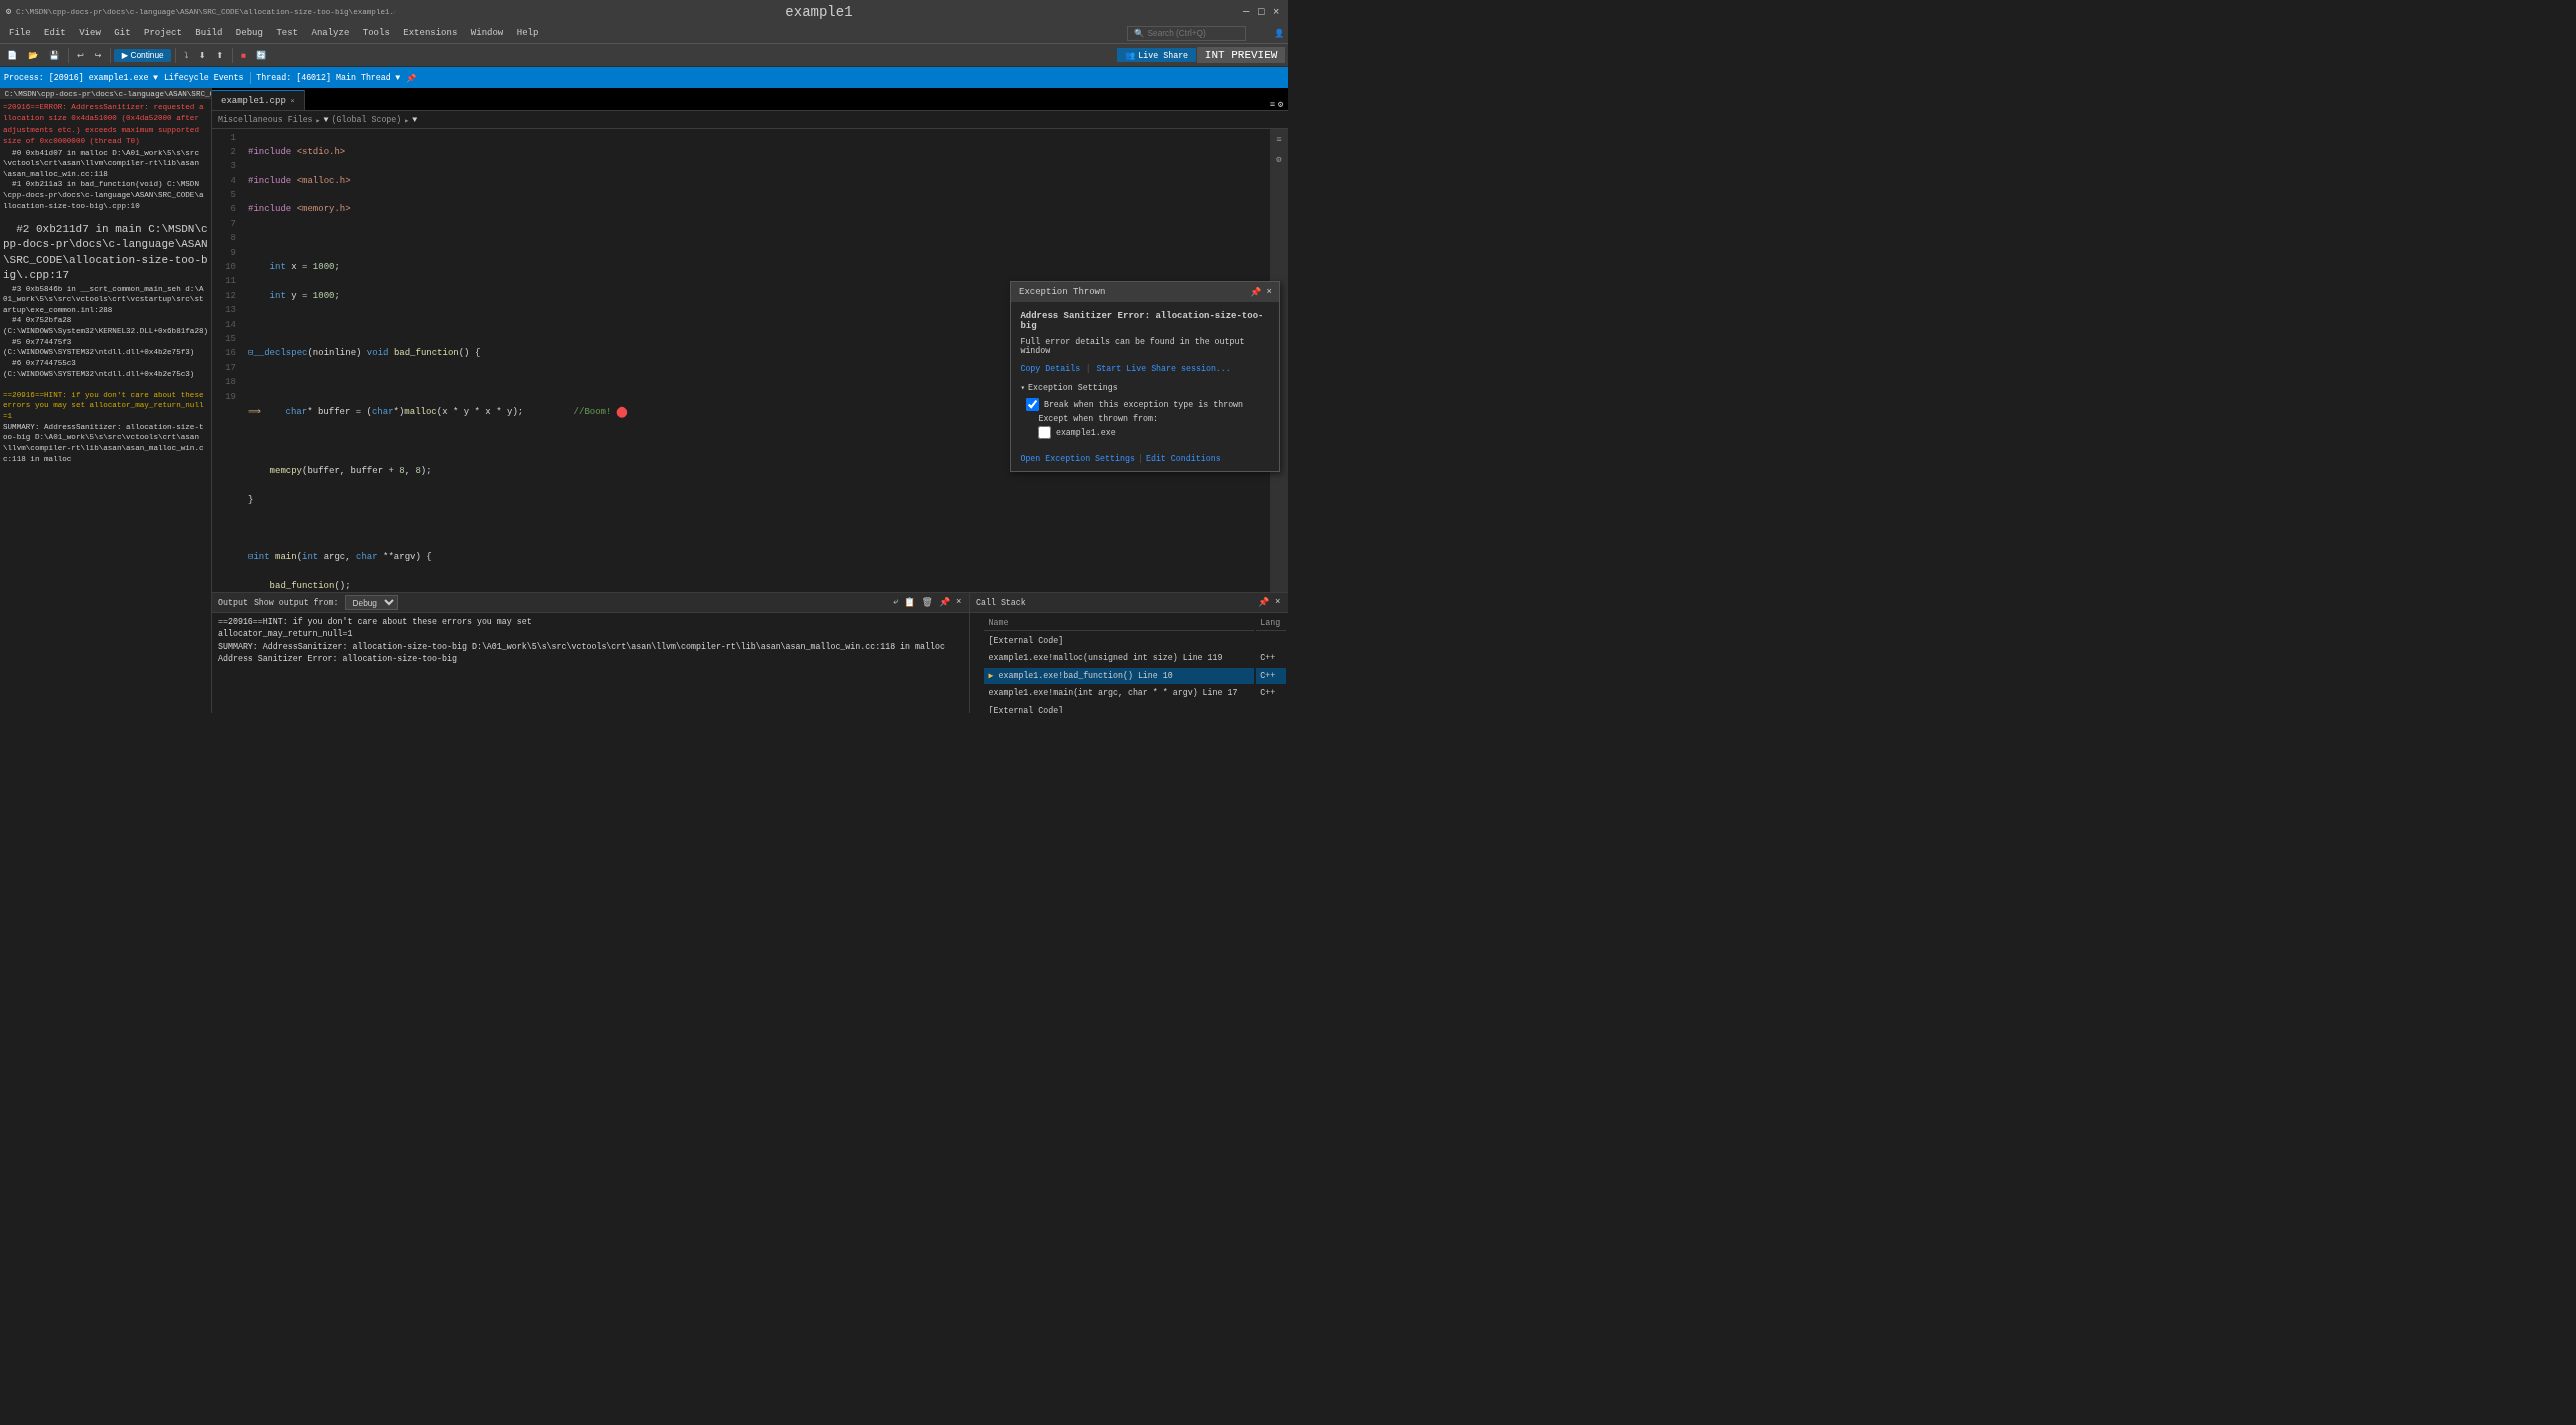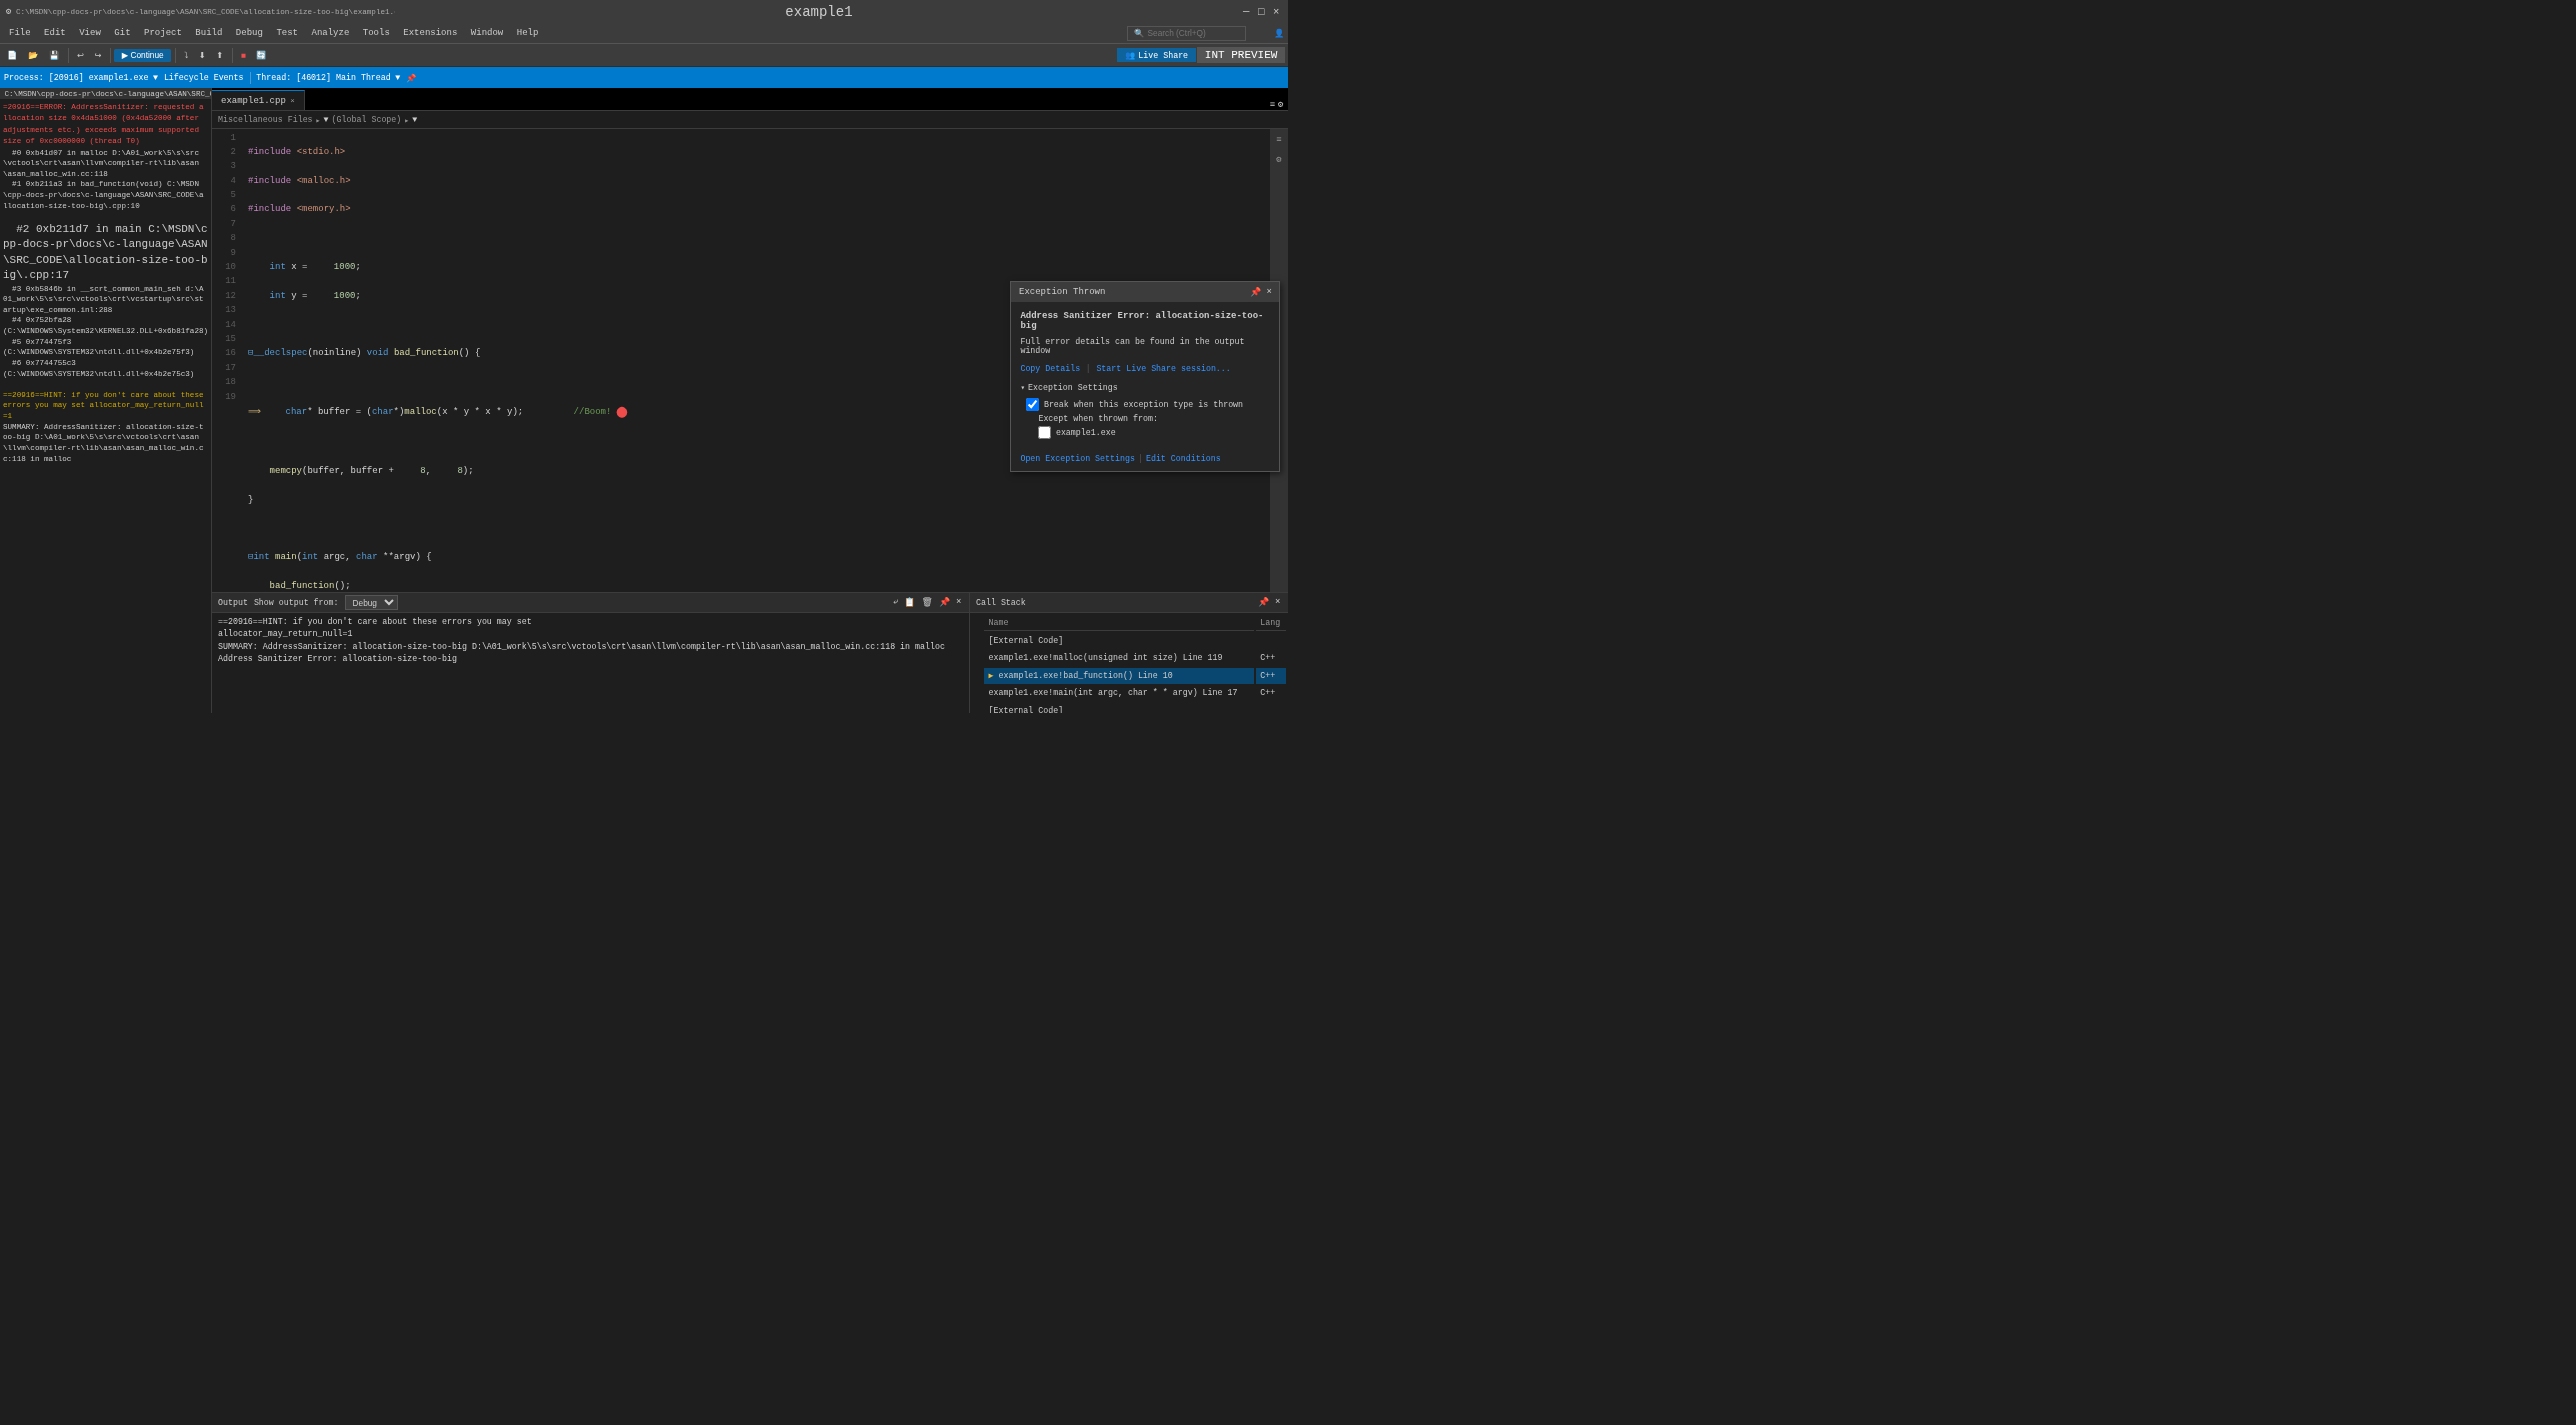--- a/index.html
+++ b/index.html
@@ -205,21 +205,21 @@
       font-size: 9px;
       line-height: 1.6;
       white-space: pre;
       overflow-x: auto;
     }
 
     
     .kw { color: #569cd6; }
     .fn { color: #dcdcaa; }
     .str { color: #ce9178; }
-    .num { color: #b5cea8; margin-left: 21px; }
+    .num { color: #b5cea8; }
     .cmt { color: #6a9955; margin-left: 45px; }
     .inc { color: #c586c0; }
     .red-dot { color: #f14c4c; font-size: 10.6px; }
 
     
     .exception-panel {
       position: absolute;
       right: 7.6px;
       top: 152px;
       width: 270px;

